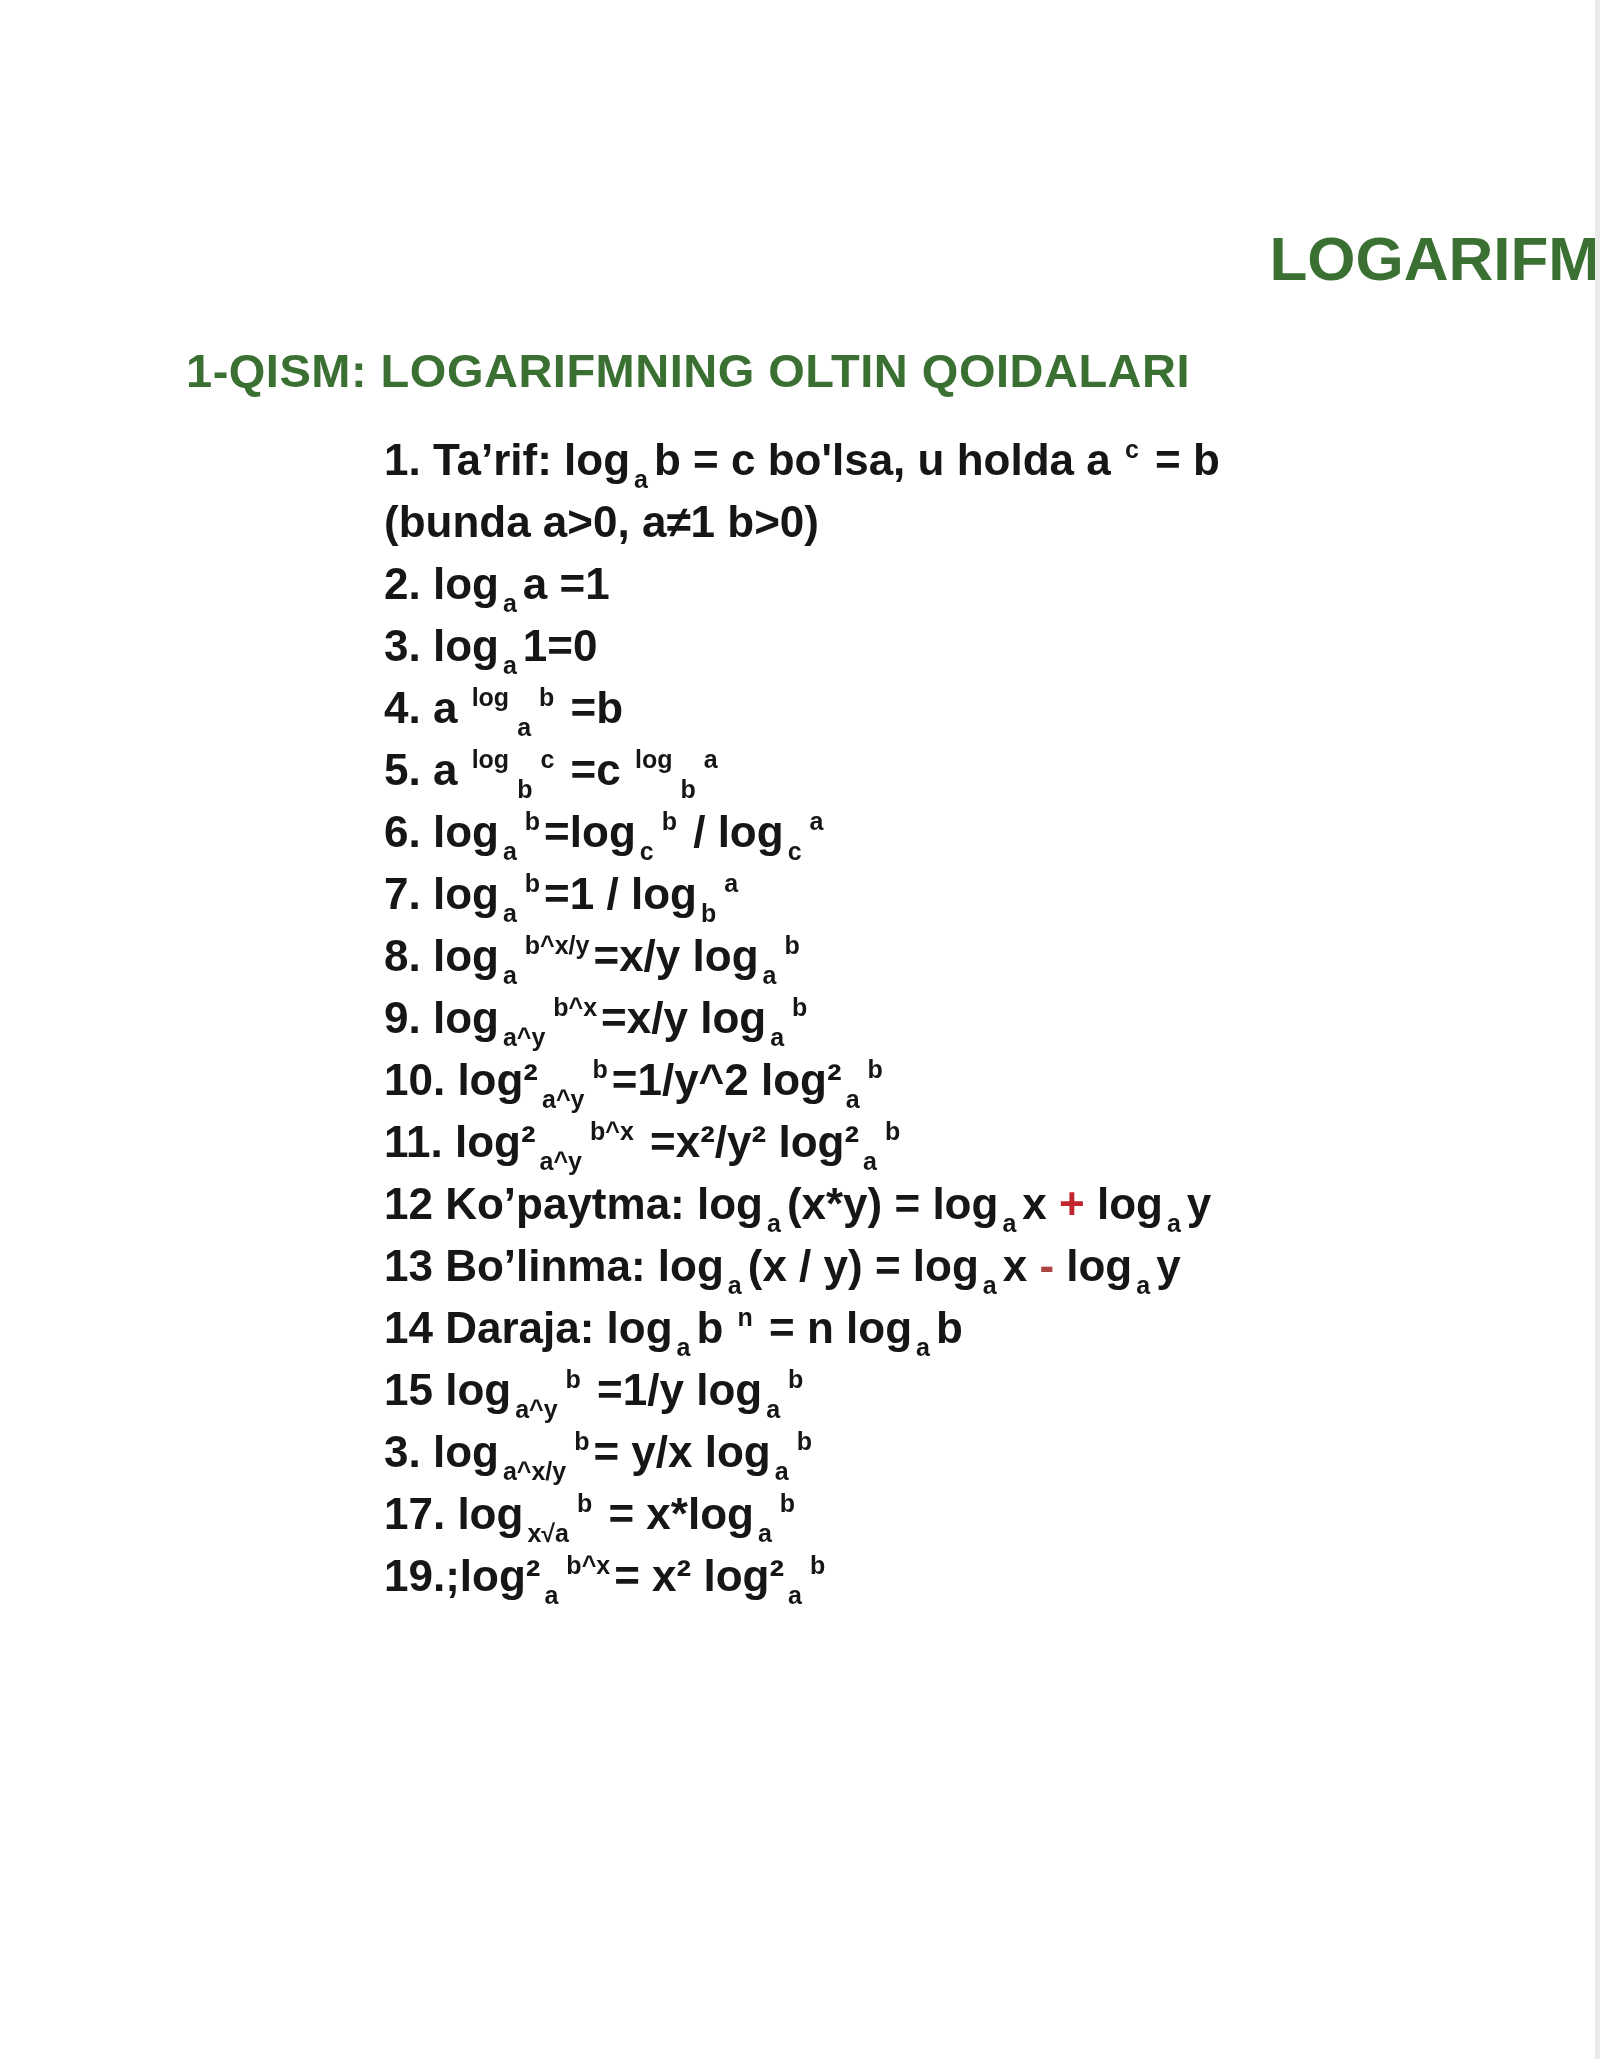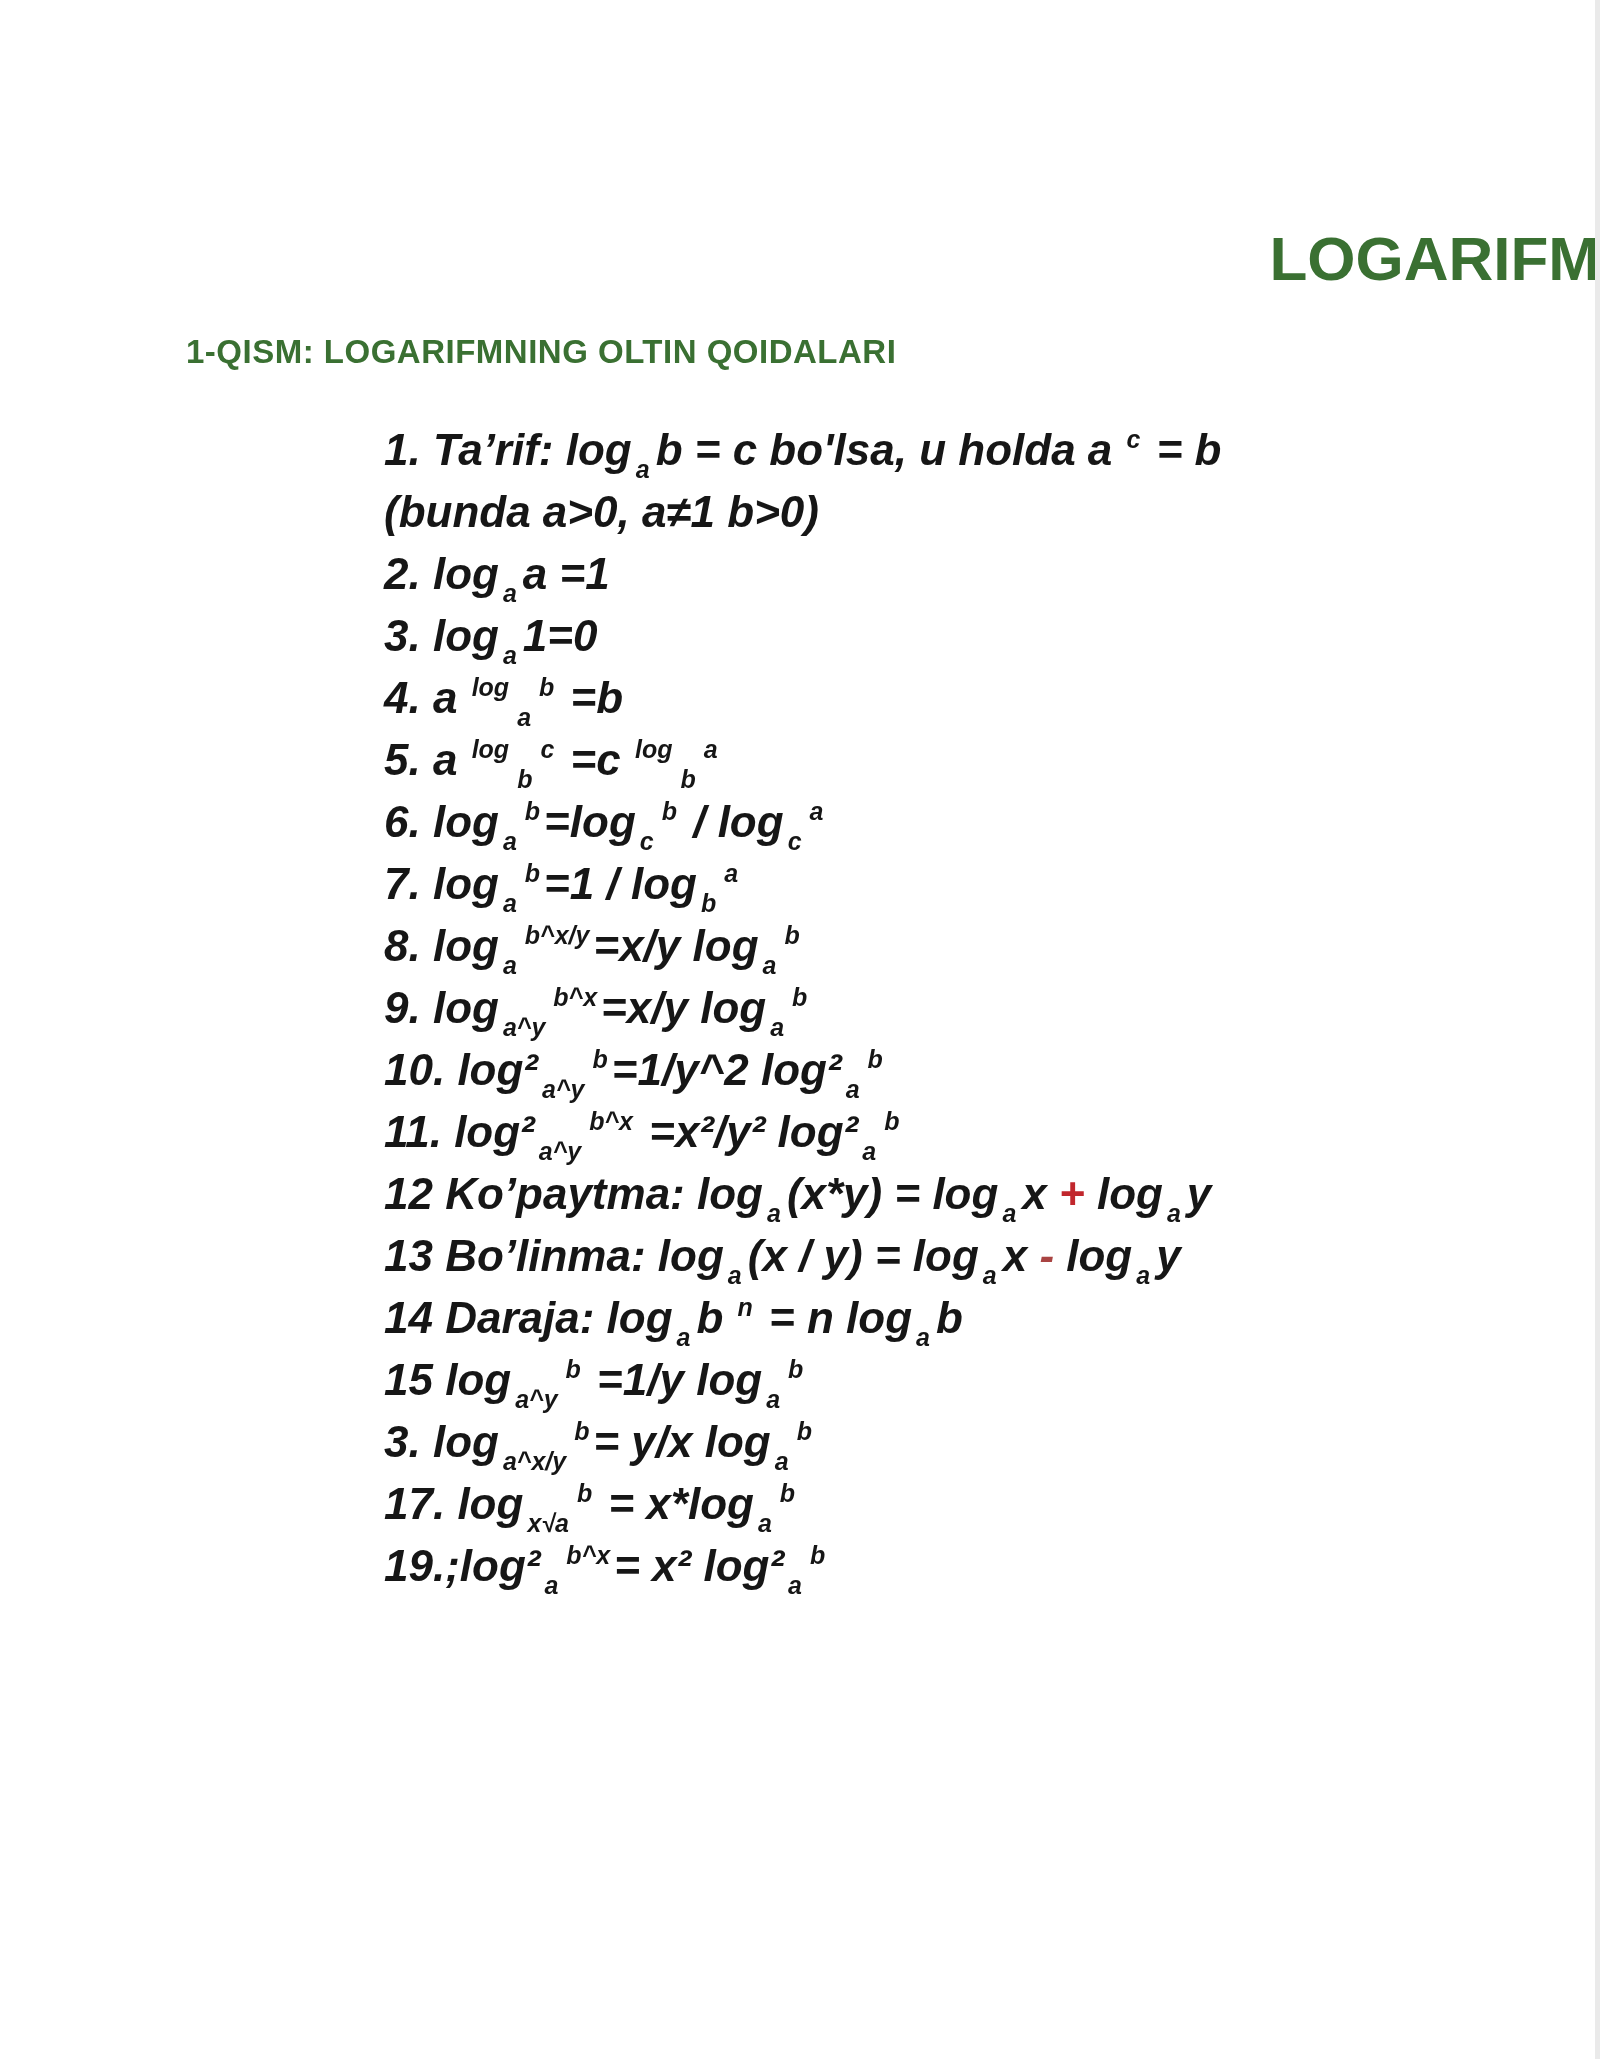--- a/index.html
+++ b/index.html
@@ -40,34 +40,33 @@
     font-size: 62px;
     line-height: 1;
     font-weight: bold;
     color: var(--green);
     letter-spacing: 0px;
   }
   .section-heading {
     position: absolute;
     top: 308px;
     left: 186px;
-    font-size: 33px;
+    font-size: 47px;
     line-height: 1;
     font-weight: bold;
     color: var(--green);
     letter-spacing: 0.5px;
     white-space: pre;
   }
   .formula-list {
     position: absolute;
-    top: 419px;
+    top: 429px;
     left: 384px;
     font-size: 44px;
     font-weight: bold;
-    font-style: italic;
     color: var(--ink);
   }
   .formula-line {
     height: 62px;
     line-height: 62px;
     white-space: pre;
   }
   .seg-n { display: inline; }
   .seg-sub {
     display: inline-block;

